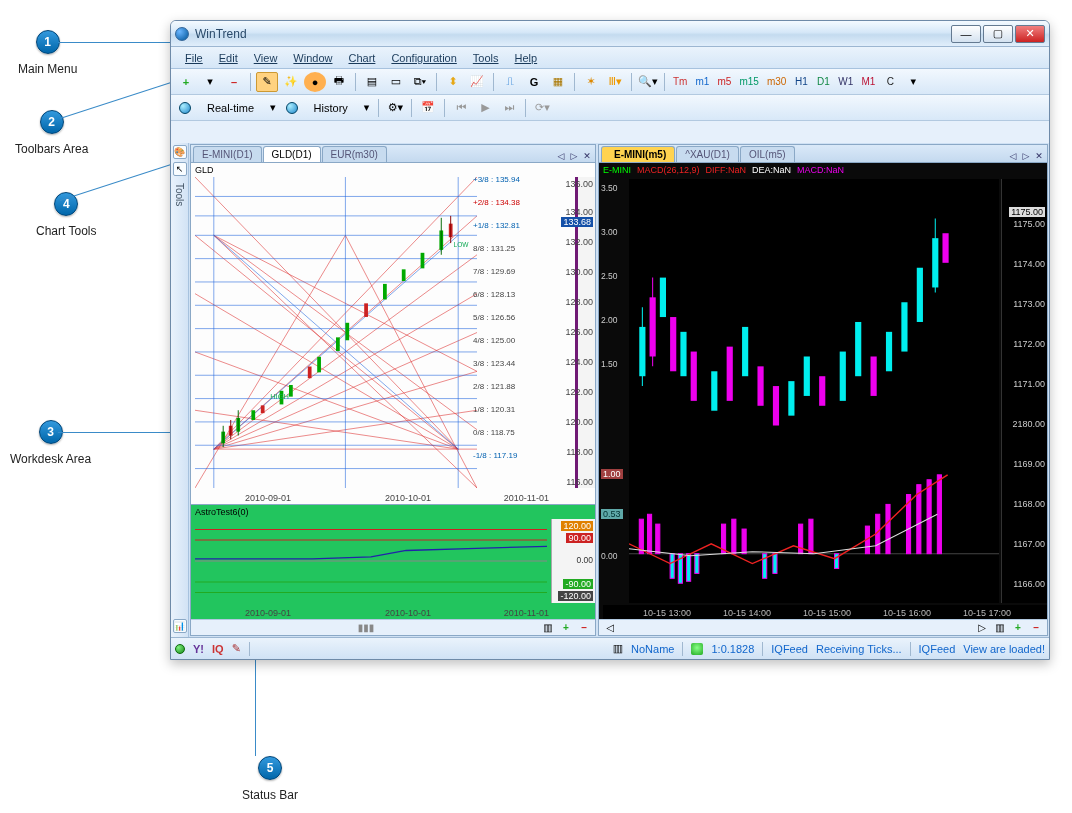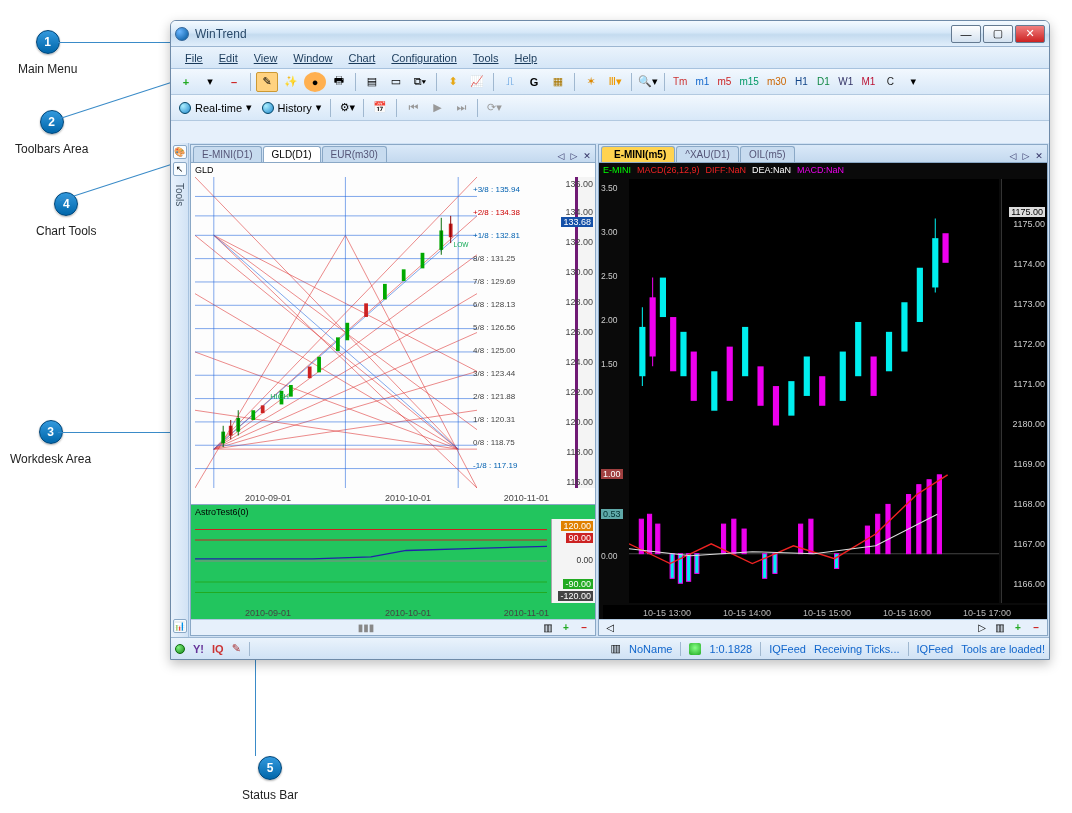--- a/index.html
+++ b/index.html
@@ -19,21 +19,21 @@
 .title-controls { margin-left: auto; display: flex; gap: 2px; }
 .title-btn { width: 30px; height: 18px; border: 1px solid #647a91; border-radius: 2px; display: flex; align-items: center; justify-content: center; font-size: 11px; cursor: pointer; background: linear-gradient(180deg,#fefefe,#d4e2f0); }
 .title-btn.close { background: linear-gradient(180deg,#f08080,#c22); color: #fff; }
 
 .menubar { height: 22px; background: linear-gradient(180deg,#eaf3fc,#d5e6f7); display: flex; align-items: center; padding: 0 6px; border-bottom: 1px solid #a7c2de; }
 .menu-item { padding: 2px 8px; color: #1a3a5a; text-decoration: underline; cursor: pointer; }
 
 .toolbar { height: 26px; background: linear-gradient(180deg,#f2f8fe,#d8e8f8); display: flex; align-items: center; padding: 0 4px; border-bottom: 1px solid #b2c9e0; gap: 2px; }
 .tb-btn { width: 22px; height: 20px; border: 1px solid transparent; display: flex; align-items: center; justify-content: center; font-size: 11px; cursor: pointer; border-radius: 2px; }
 .tb-sep { width: 1px; height: 18px; background: #a0b8d0; margin: 0 3px; }
-.tb-drop { padding: 0 4px; display: flex; align-items: center; gap: 4px; cursor: pointer; }
+.tb-drop { padding: 0 4px; display: flex; align-items: center; gap: 16px; cursor: pointer; }
 .tf-btn { min-width: 20px; padding: 0 3px; height: 18px; display: flex; align-items: center; justify-content: center; font-size: 10px; cursor: pointer; }
 .tf-m1 { color: #1166cc; } .tf-m15 { color: #009966; } .tf-m30 { color: #cc6600; } .tf-h1 { color: #114488; } .tf-d1 { color: #118844; } .tf-w1 { color: #333366; } .tf-m1m { color: #bb1133; } .tf-c { color: #222; }
 
 .workarea { position: absolute; top: 122px; left: 0; right: 0; bottom: 22px; display: flex; background: #cfe1f4; }
 .tools-rail { width: 18px; background: linear-gradient(90deg,#e9f2fc,#d2e3f5); border-right: 1px solid #a7c2de; display: flex; flex-direction: column; align-items: center; padding-top: 2px; gap: 3px; }
 .rail-btn { width: 14px; height: 14px; border: 1px solid #8aa8c6; background: #f8fcff; border-radius: 2px; cursor: pointer; display: flex; align-items: center; justify-content: center; font-size: 9px; }
 .rail-label { writing-mode: vertical-rl; font-size: 10px; color: #456; padding-top: 4px; }
 
 .panels { flex: 1; display: flex; gap: 2px; padding: 1px; }
 .chart-pane { background: #fff; border: 1px solid #8aa8c6; display: flex; flex-direction: column; }
@@ -283,21 +283,21 @@
                 <rect x="240" y="78" width="4" height="16" fill="#0a0"></rect>
               <rect x="260" y="55" width="4" height="20" fill="#0a0"></rect>
                 <line x1="262" y1="42" x2="262" y2="80" stroke="#060"></line>
               <rect x="270" y="48" width="4" height="14" fill="#c22"></rect>
                 <line x1="272" y1="40" x2="272" y2="68" stroke="#800"></line>
             </g>
             <text x="80" y="228" font-size="8" fill="#1a5">HIGH</text>
             <text x="275" y="72" font-size="7" fill="#1a5">LOW</text>
           </svg>
 
-          <div style="position:absolute;right:46px;top:18px;bottom:16px;width:76px;font-size:8.5px">
+          <div style="position:absolute;right:46px;top:8px;bottom:16px;width:76px;font-size:8.5px">
             <div class="murrey-lbl" style="top:4px"><span style="color:#0060b0">+3/8 : 135.94</span></div>
             <div class="murrey-lbl" style="top:27px"><span style="color:#c00">+2/8 : 134.38</span></div>
             <div class="murrey-lbl" style="top:50px"><span style="color:#0060b0">+1/8 : 132.81</span></div>
             <div class="murrey-lbl" style="top:73px">8/8 : 131.25</div>
             <div class="murrey-lbl" style="top:96px">7/8 : 129.69</div>
             <div class="murrey-lbl" style="top:119px">6/8 : 128.13</div>
             <div class="murrey-lbl" style="top:142px">5/8 : 126.56</div>
             <div class="murrey-lbl" style="top:165px">4/8 : 125.00</div>
             <div class="murrey-lbl" style="top:188px">3/8 : 123.44</div>
             <div class="murrey-lbl" style="top:211px">2/8 : 121.88</div>
@@ -496,16 +496,16 @@
     <span>▥</span>
     <span class="status-text">NoName</span>
     <span class="status-sep"></span>
     <span class="lock-icon"></span>
     <span class="status-text">1:0.1828</span>
     <span class="status-sep"></span>
     <span class="status-text">IQFeed</span>
     <span class="status-text">Receiving Ticks...</span>
     <span class="status-sep"></span>
     <span class="status-text">IQFeed</span>
-    <span class="status-text">Tools are loaded!</span>
+    <span class="status-text">View are loaded!</span>
   </div>
 
 </div>
 
 </body></html>

